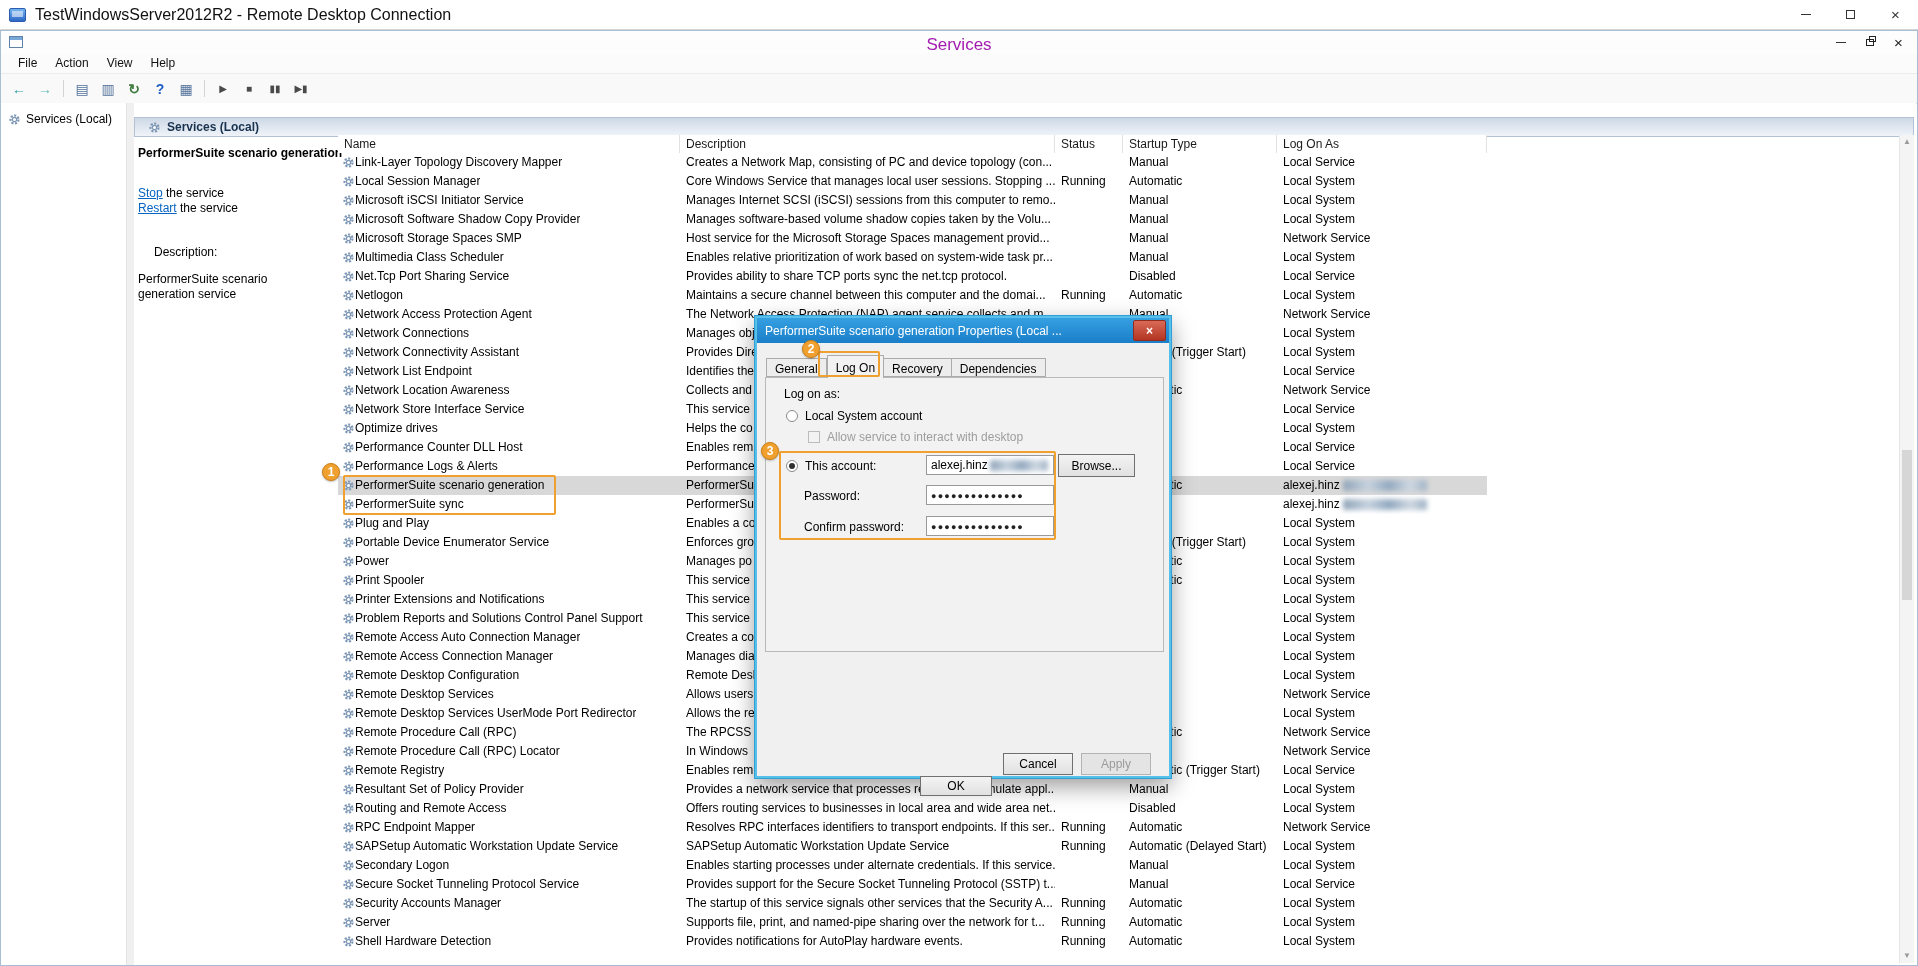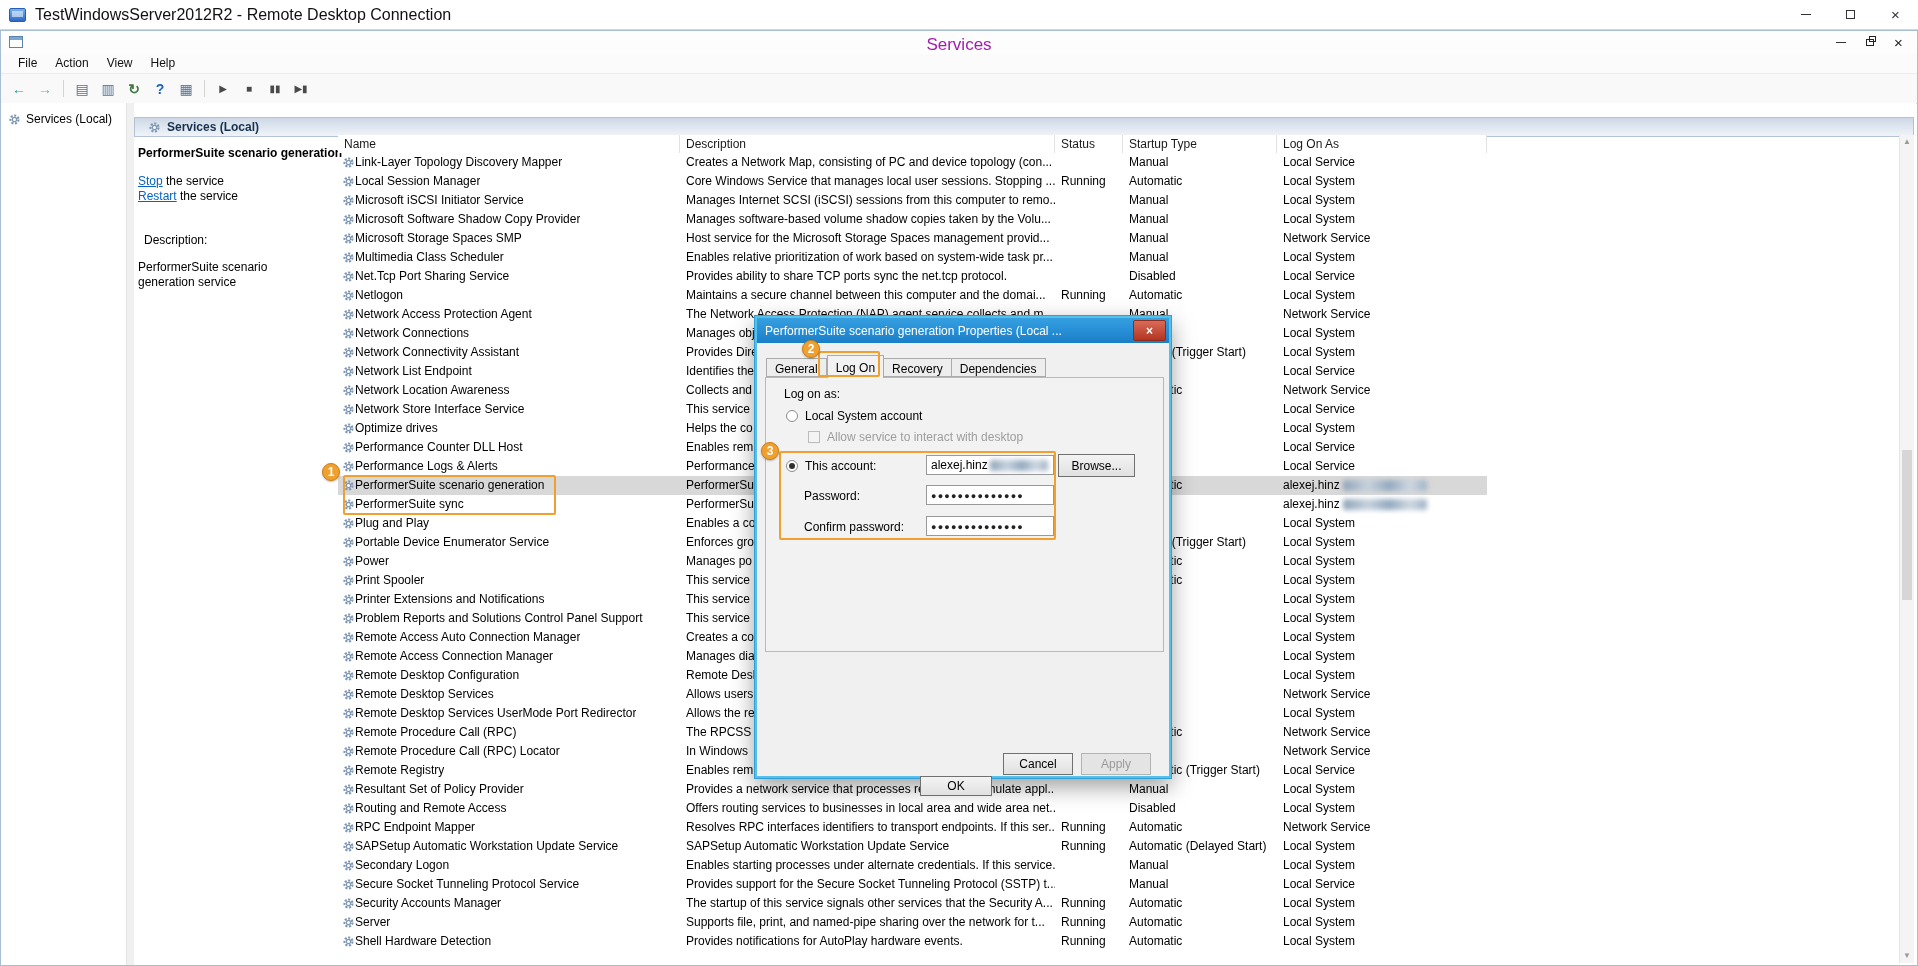--- a/index.html
+++ b/index.html
@@ -43,23 +43,23 @@
   .tree-item{display:flex;align-items:center;gap:5px;margin:9px 0 0 7px;font-size:12px;white-space:nowrap}
   .gapstrip{position:absolute;left:126px;top:72px;width:7px;bottom:0;background:#f0f0f0}
 
   .content{position:absolute;left:133px;top:72px;right:1px;bottom:0;background:#fff}
   .banner{position:absolute;left:0;top:14px;right:2px;height:20px;box-sizing:border-box;
     background:linear-gradient(#cdd8e6,#f0f4f9);border:1px solid #b3c2d4;display:flex;align-items:center;
     gap:6px;padding-left:13px;font-size:12px;font-weight:bold;color:#17314e}
 
   .infopane{position:absolute;left:2px;top:36px;width:200px;bottom:0;font-size:12px}
   .ip-title{margin:7px 0 0 2px;font-weight:bold;white-space:nowrap}
-  .ip-links{margin-top:14px;margin-left:2px;line-height:15px}
+  .ip-links{margin-top:26px;margin-left:2px;line-height:15px}
   .link{color:#0563c1;text-decoration:underline}
-  .ip-desclabel{margin-top:29px;margin-left:8px}
+  .ip-desclabel{margin-top:29px;margin-left:18px}
   .ip-desc{margin-top:13px;margin-left:2px;width:178px;line-height:15px}
 
   .list-header{position:absolute;left:204px;top:32px;height:18px;display:flex;background:#fff;font-size:12px;color:#1a1a1a}
   .hcell{box-sizing:border-box;padding:2px 0 0 6px;border-right:1px solid #e2e2e2;white-space:nowrap;overflow:hidden;height:18px}
   .c0{width:342px}.c1{width:375px}.c2{width:68px}.c3{width:154px}.c4{width:210px}
 
   .list-rows{position:absolute;left:204px;top:50px;width:1149px}
   .lrow{display:flex;height:19px;align-items:center;font-size:12px}
   .lrow.sel{background:#d8d8d8}
   .cell{box-sizing:border-box;padding-left:6px;white-space:nowrap;overflow:hidden;line-height:19px;height:19px}

